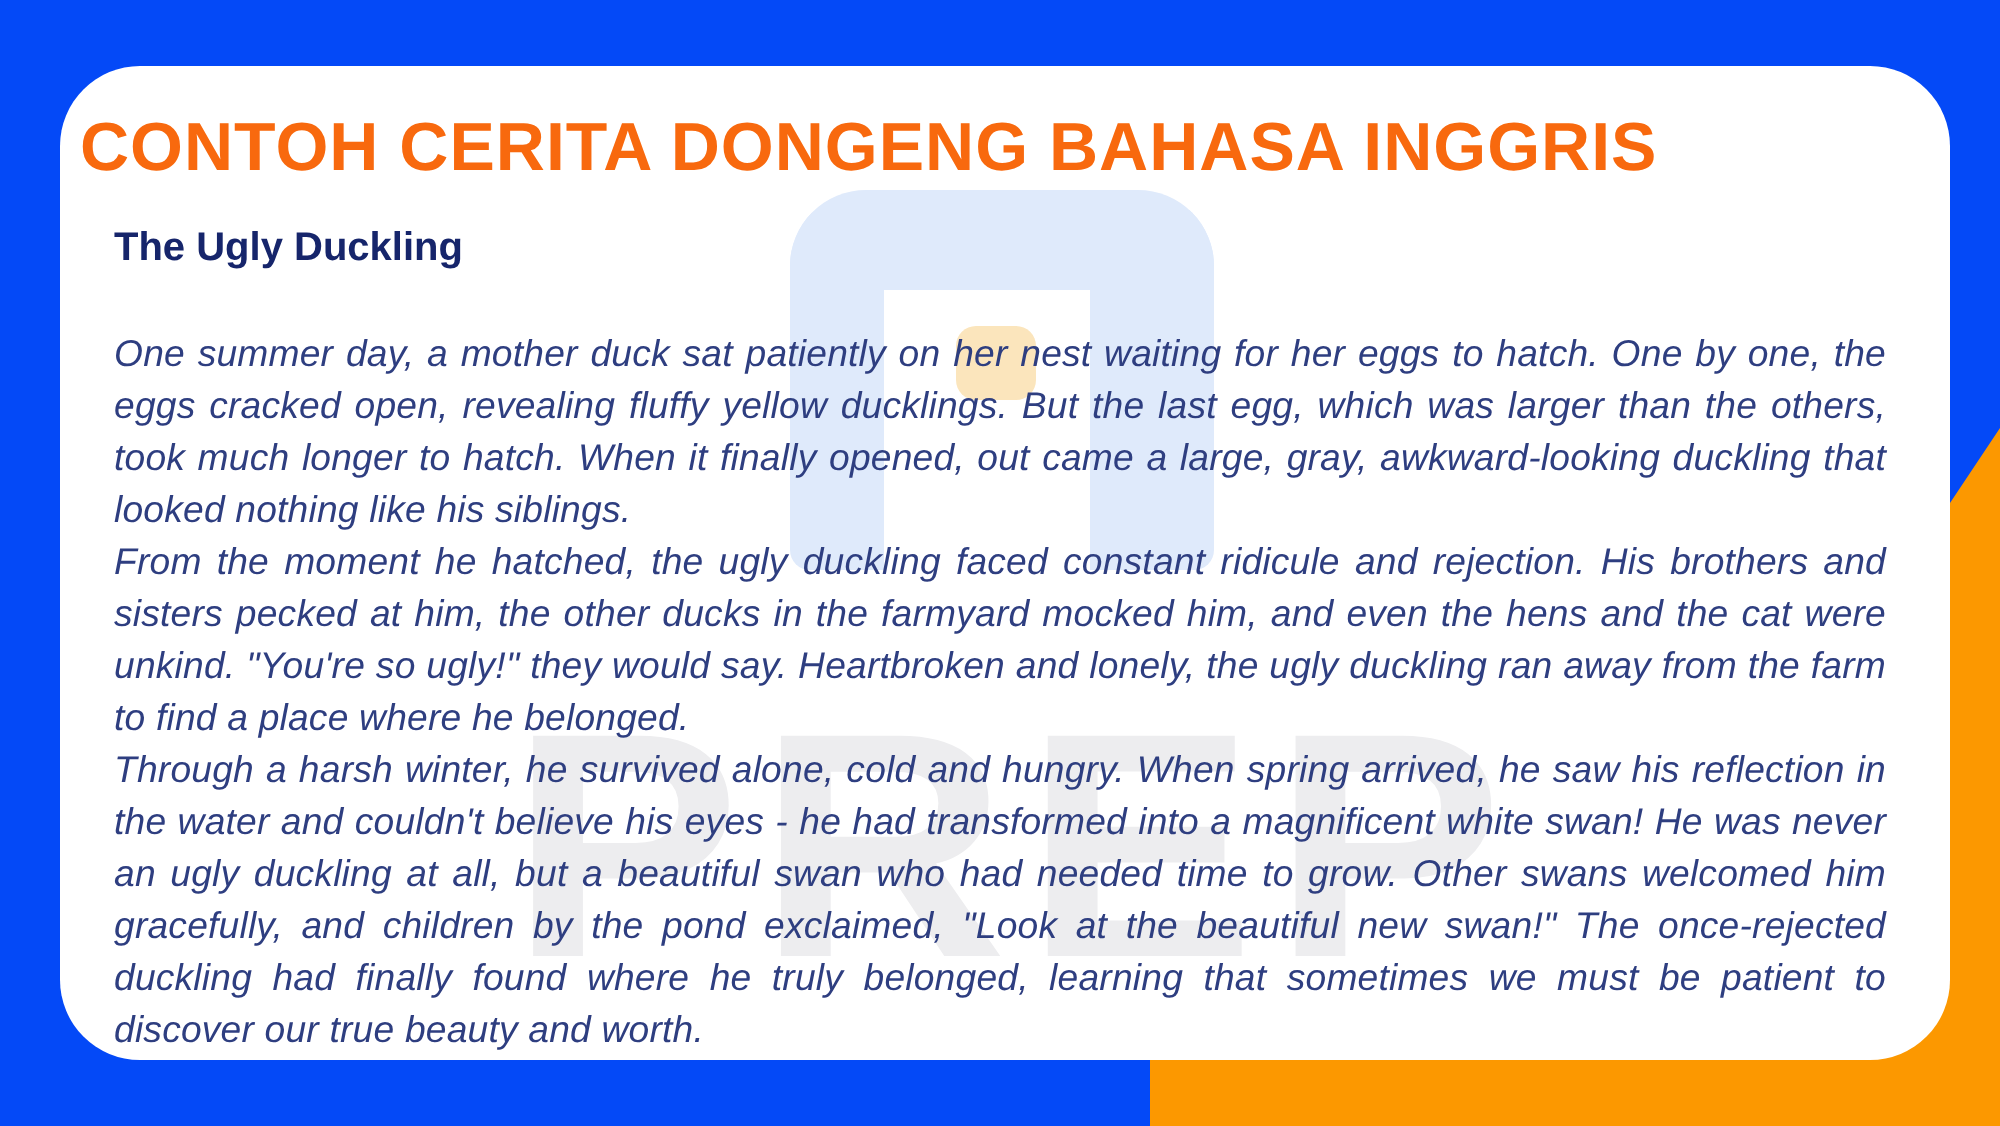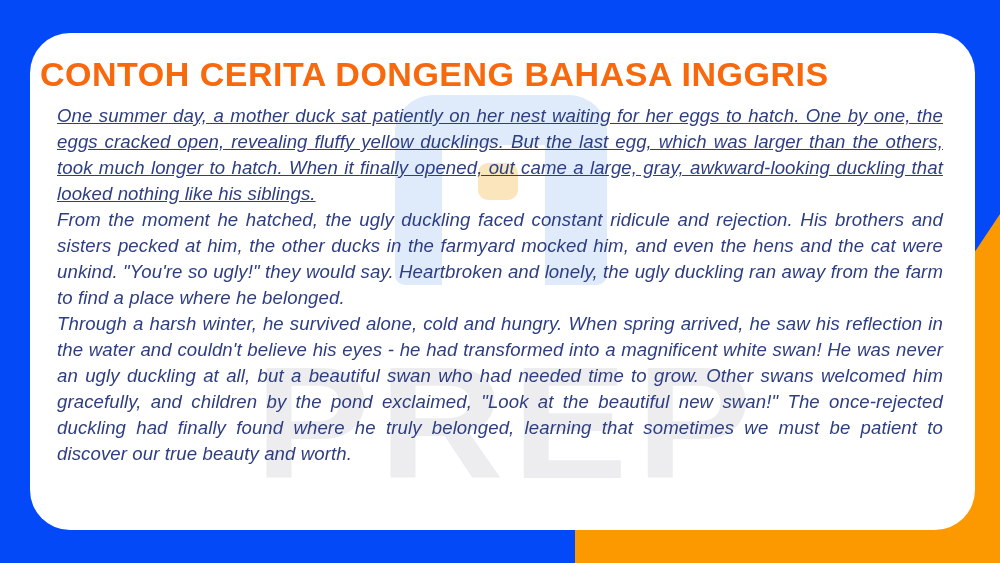--- a/index.html
+++ b/index.html
@@ -72,31 +72,32 @@
     line-height: 1.3;
     color: var(--heading-navy, #16256B);
   }
   .story-para {
     margin: 0 32px 0 27px;
     font-size: 18.6px; font-style: italic;
     line-height: 26px; letter-spacing: 0.1px;
     text-align: justify;
     color: var(--body-navy, #2E3E80);
   }
-  .story-para.first { margin-top: 9px; text-decoration: underline; }
+  .story-para.first { margin-top: 27px; }
 </style>
 </head>
 <body>
 
 <div class="page">
   <div class="orange-corner"></div>
   <div class="card">
     <div class="wm-arch"></div>
     <div class="wm-dot"></div>
     <div class="wm-prep">PREP</div>
     <div class="content">
       <h1 class="title">CONTOH CERITA DONGENG BAHASA INGGRIS</h1>
+      <h2 class="story-heading">The Ugly Duckling</h2>
       <p class="story-para first">One summer day, a mother duck sat patiently on her nest waiting for her eggs to hatch. One by one, the eggs cracked open, revealing fluffy yellow ducklings. But the last egg, which was larger than the others, took much longer to hatch. When it finally opened, out came a large, gray, awkward-looking duckling that looked nothing like his siblings.</p>
       <p class="story-para">From the moment he hatched, the ugly duckling faced constant ridicule and rejection. His brothers and sisters pecked at him, the other ducks in the farmyard mocked him, and even the hens and the cat were unkind. "You're so ugly!" they would say. Heartbroken and lonely, the ugly duckling ran away from the farm to find a place where he belonged.</p>
       <p class="story-para">Through a harsh winter, he survived alone, cold and hungry. When spring arrived, he saw his reflection in the water and couldn't believe his eyes - he had transformed into a magnificent white swan! He was never an ugly duckling at all, but a beautiful swan who had needed time to grow. Other swans welcomed him gracefully, and children by the pond exclaimed, "Look at the beautiful new swan!" The once-rejected duckling had finally found where he truly belonged, learning that sometimes we must be patient to discover our true beauty and worth.</p>
     </div>
   </div>
 </div>
 
 </body></html>

